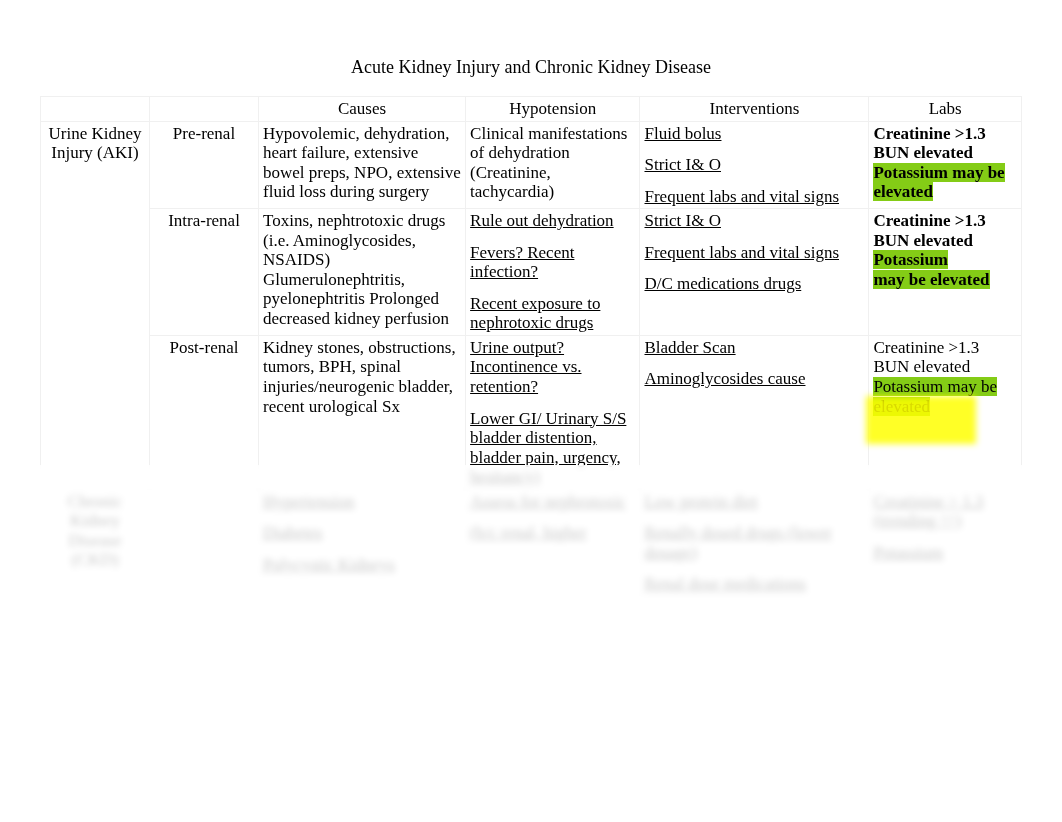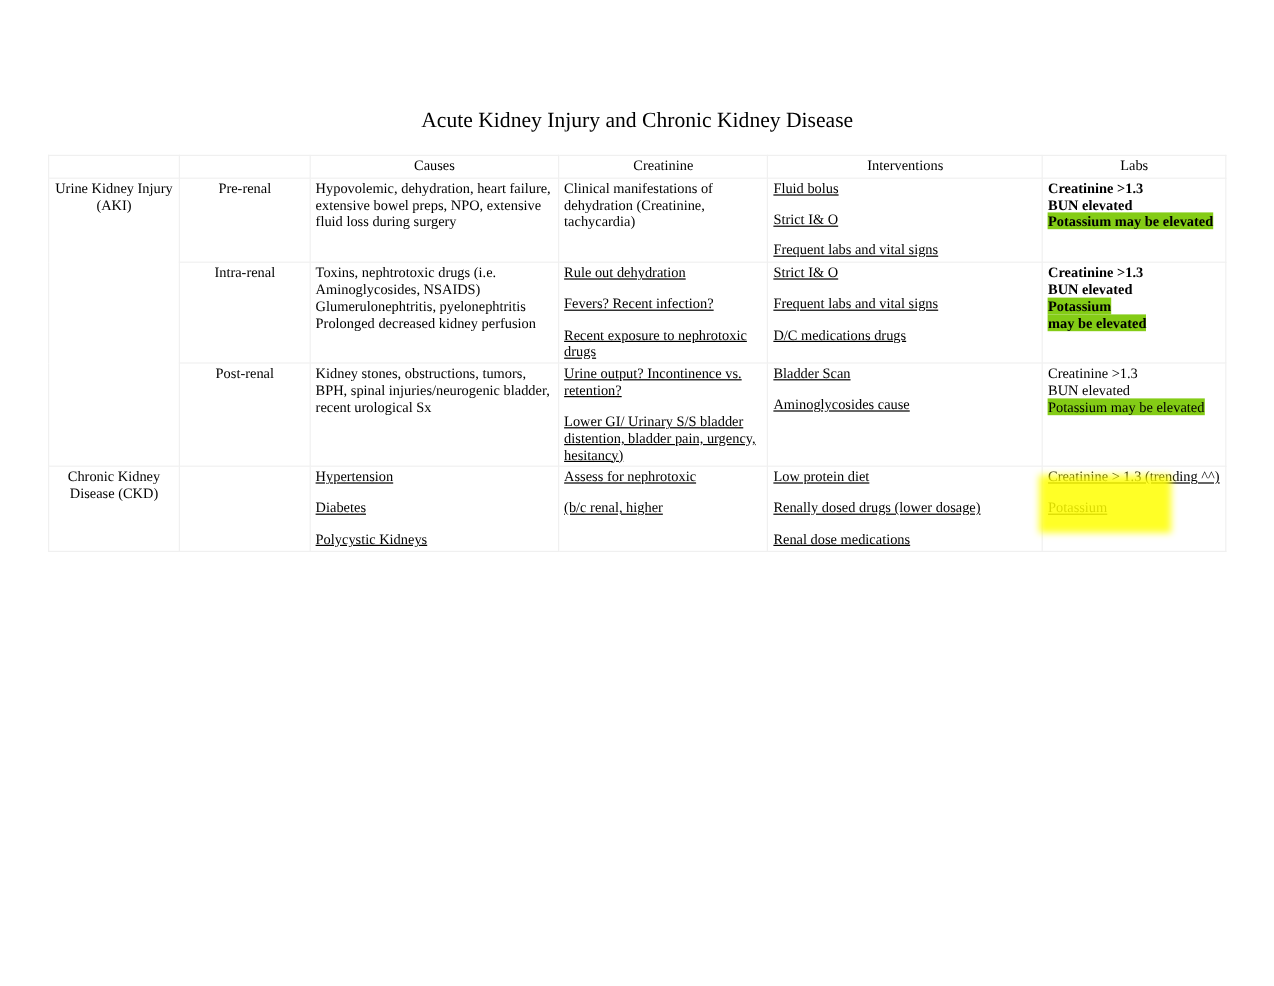--- a/index.html
+++ b/index.html
@@ -7,39 +7,39 @@
     margin: 0;
     padding: 0;
     font-family: Georgia, 'Times New Roman', serif;
     font-size: 17px;
     color: #000;
     background: #fff;
     width: 1062px;
     position: relative;
   }
   .page {
-    padding: 90px 40px 40px 40px;
+    padding: 57px 40px 40px 40px;
     position: relative;
   }
   .title {
     text-align: center;
     font-size: 18px;
     margin-bottom: 18px;
   }
   table {
     border-collapse: collapse;
     width: 100%;
     table-layout: fixed;
   }
   td, th {
     border: 1px solid #f0f0f0;
     padding: 2px 4px;
     vertical-align: top;
     text-align: left;
-    font-size: 12px;
+    font-size: 17px;
     line-height: 1.15;
   }
   th {
     font-weight: normal;
     text-align: center;
   }
   td.rowhead {
     text-align: center;
     vertical-align: top;
   }
@@ -91,21 +91,21 @@
         <col class="col-c">
       <col class="col-d">
         <col class="col-e">
         <col class="col-f">
     </colgroup>
     <tbody>
         <tr>
       <th></th>
       <th></th>
       <th>Causes</th>
-      <th>Creatinine</th>
+      <th>Hypotension</th>
       <th>Interventions</th>
       <th>Labs</th>
     </tr>
 
     <tr>
       <td class="rowhead" rowspan="3">Urine Kidney Injury (AKI)</td>
       <td class="rowhead">Pre-renal</td>
       <td>Hypovolemic, dehydration, heart failure, extensive bowel preps, NPO, extensive fluid loss during surgery</td>
       <td>Clinical manifestations of dehydration (Creatinine, tachycardia)</td>
       <td class="pblock">

